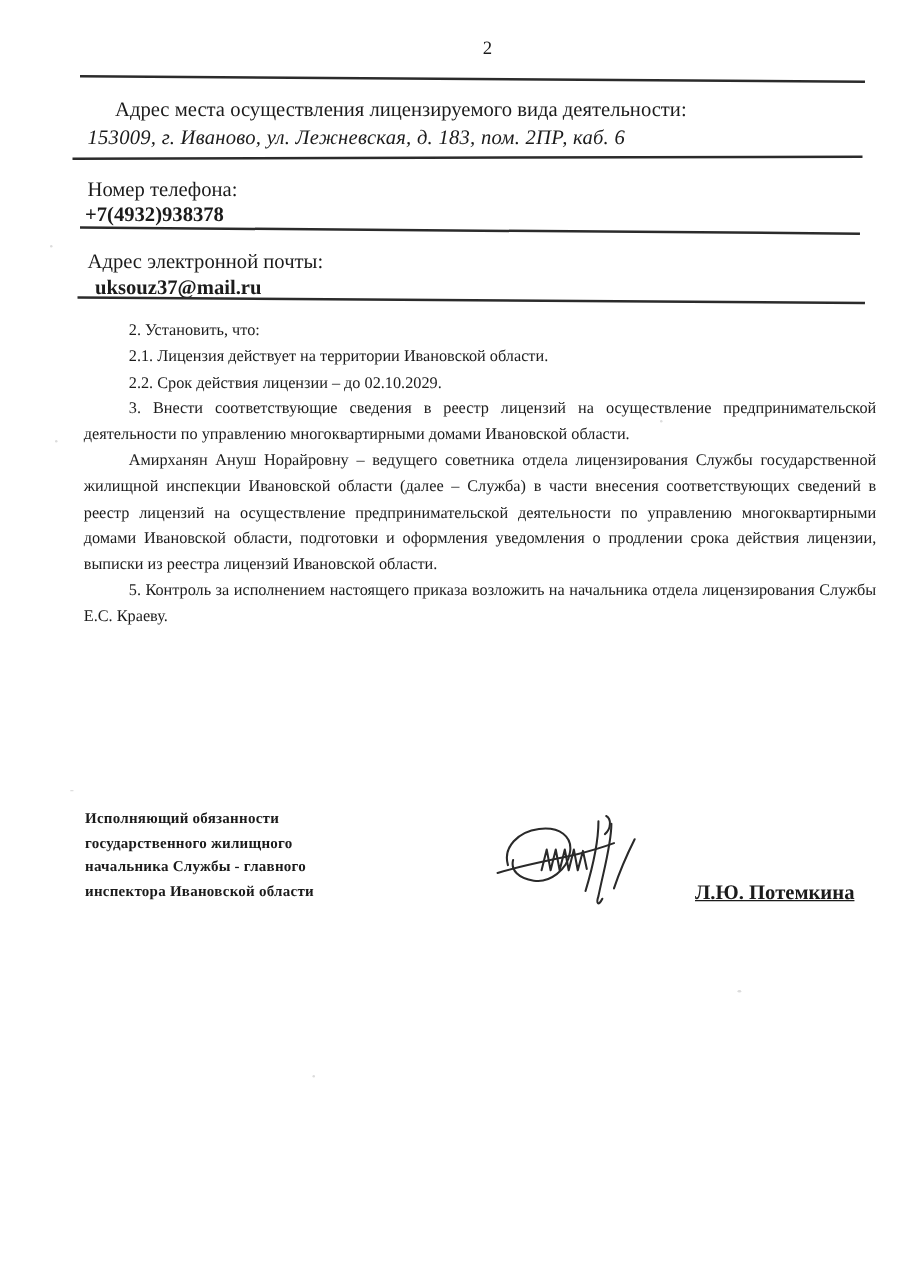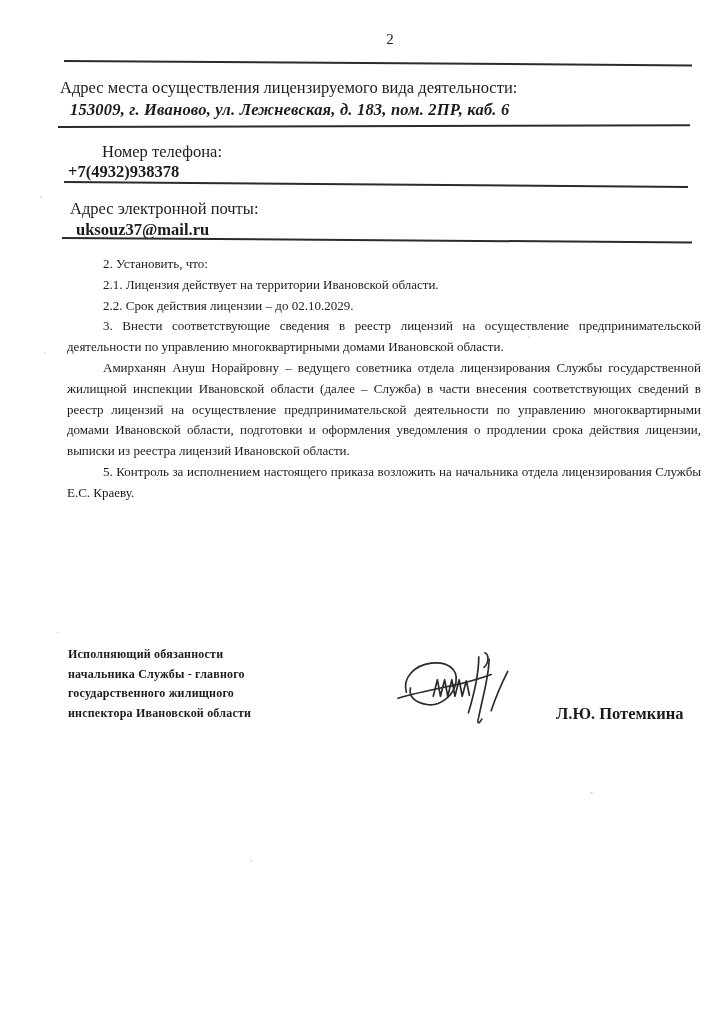--- a/index.html
+++ b/index.html
@@ -33,23 +33,23 @@
     position: absolute;
     font-size: 16.5px;
     white-space: nowrap;
   }
   .field-value {
     position: absolute;
     font-size: 16.5px;
     white-space: nowrap;
     font-weight: bold;
   }
-  .lbl-address { top: 78px;  left: 60px; }
-  .val-address { top: 100px; left: 70px; font-weight: bold; font-style: italic; letter-spacing: 0.2px; }
-  .lbl-phone   { top: 142px; left: 70px; margin-left: 32px; }
+  .lbl-address { top: 78px;  left: 92px; }
+  .val-address { top: 100px; left: 70px; font-weight: normal; font-style: italic; letter-spacing: 0.2px; }
+  .lbl-phone   { top: 142px; left: 70px; }
   .val-phone   { top: 162px; left: 68px; }
   .lbl-email   { top: 199px; left: 70px; }
   .val-email   { top: 220px; left: 76px; }
   .body-text {
     position: absolute;
     top: 254px; left: 67px; width: 634px;
     font-size: 13px;
     line-height: 20.8px;
     text-align: justify;
   }
@@ -66,20 +66,21 @@
     position: absolute;
     top: 646px; left: 396px;
     width: 150px; height: 86px;
   }
   .signer-name {
     position: absolute;
     top: 704px; left: 556px;
     font-weight: bold;
     font-size: 16.5px;
     white-space: nowrap;
+    text-decoration: underline;
   }
   .speck {
     position: absolute;
     width: 2px; height: 2px;
     background: rgba(60,60,60,0.18);
     border-radius: 50%;
   }
   .sp1 { top: 352px; left: 44px; }
   .sp2 { top: 196px; left: 40px; }
   .sp3 { top: 632px; left: 56px; width: 3px; height: 1px; }
@@ -112,22 +113,22 @@
     <p>2. Установить, что:</p>
     <p>2.1. Лицензия действует на территории Ивановской области.</p>
     <p>2.2. Срок действия лицензии – до 02.10.2029.</p>
     <p>3. Внести соответствующие сведения в реестр лицензий на осуществление предпринимательской деятельности по управлению многоквартирными домами Ивановской области.</p>
     <p>Амирханян Ануш Норайровну – ведущего советника отдела лицензирования Службы государственной жилищной инспекции Ивановской области (далее – Служба) в части внесения соответствующих сведений в реестр лицензий на осуществление предпринимательской деятельности по управлению многоквартирными домами Ивановской области, подготовки и оформления уведомления о продлении срока действия лицензии, выписки из реестра лицензий Ивановской области.</p>
     <p>5. Контроль за исполнением настоящего приказа возложить на начальника отдела лицензирования Службы Е.С. Краеву.</p>
   </div>
 
   <div class="signer-title">
     <div>Исполняющий обязанности</div>
+    <div>государственного жилищного</div>
     <div>начальника Службы - главного</div>
-    <div>государственного жилищного</div>
     <div>инспектора Ивановской области</div>
   </div>
 
   <svg class="signature-svg" viewBox="0 0 145 82" fill="none" stroke="#2a2a2a" stroke-width="1.6" stroke-linecap="round" stroke-linejoin="round">
     <path d="M10 44 C6 30 18 18 34 16 C50 14 60 22 58 34 C56 48 42 58 30 56 C18 54 12 48 14 40"></path>
     <path d="M2 50 C22 44 44 40 62 36 C74 33 84 30 92 27"></path>
     <path d="M36 48 L40 32 L43 48 L47 32 L50 48 L54 32 L57 48 L61 32 L64 48 L68 33 L71 47"></path>
     <path d="M80 10 C80 24 76 44 70 64"></path>
     <path d="M86 6 C90 8 90 16 85 20"></path>
     <path d="M90 12 C90 28 84 48 80 68 C78 74 80 76 83 70"></path>

